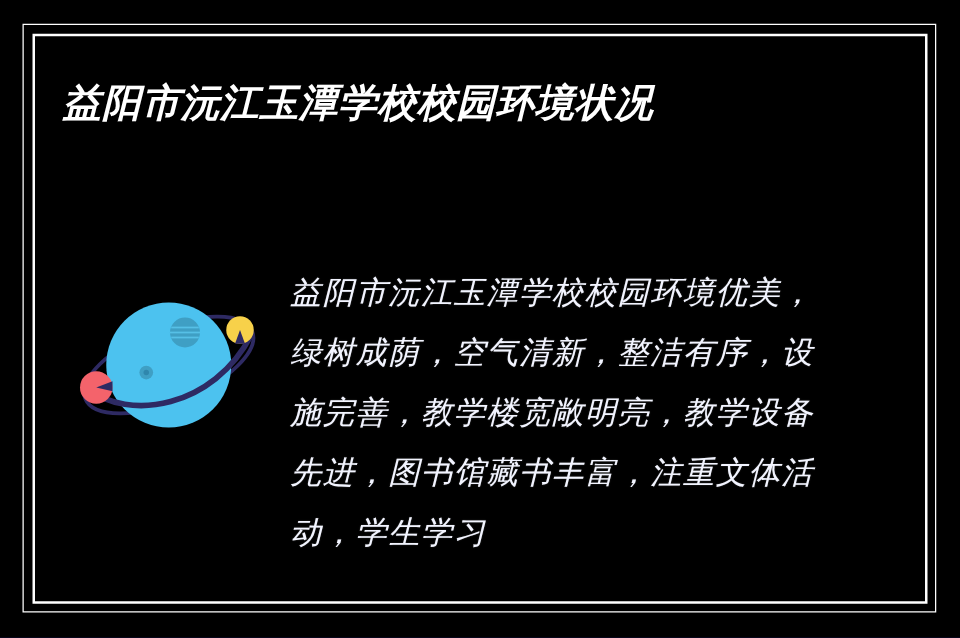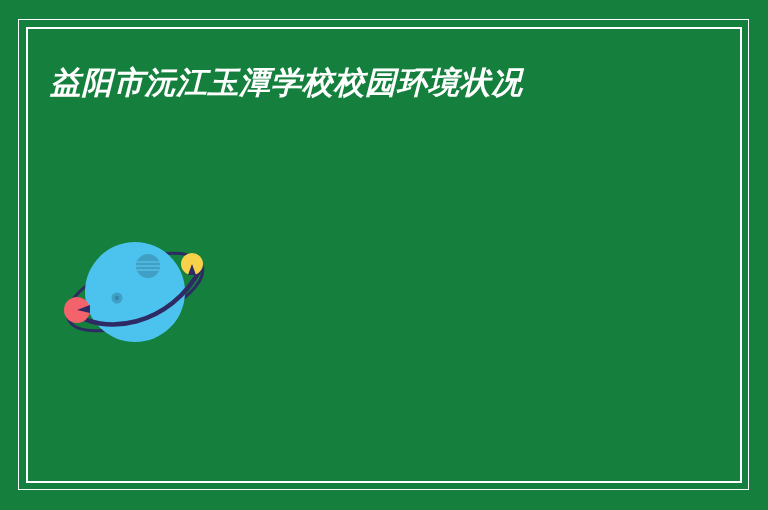--- a/index.html
+++ b/index.html
@@ -8,21 +8,21 @@
     background: #0e0d33;
   }
   body {
     font-family: "Liberation Sans", sans-serif;
   }
 
   #poster {
     position: relative;
     width: 768px;
     height: 510px;
-    background: #15803d;
+    background: #000000;
     overflow: hidden;
   }
 
   
   .frame-outer {
     position: absolute;
     left: 18px;
     top: 19px;
     width: 731px;
     height: 471px;
@@ -129,14 +129,17 @@
         <path d="M0 0 L13 -5 L13 3 Z" fill="#2e2a63"></path>
       </g>
 
       <g transform="translate(137,42)">
         <circle cx="0" cy="0" r="11" fill="#f7d14a"></circle>
         <path d="M0 0 L-4 11 L4 11 Z" fill="#2e2a63"></path>
       </g>
     </svg>
   </div>
 
+  <div class="body-block">
+    <p class="body-text">益阳市沅江玉潭学校校园环境优美，绿树成荫，空气清新，整洁有序，设施完善，教学楼宽敞明亮，教学设备先进，图书馆藏书丰富，注重文体活动，学生学习</p>
+  </div>
 
 </div>
 
 </body></html>

